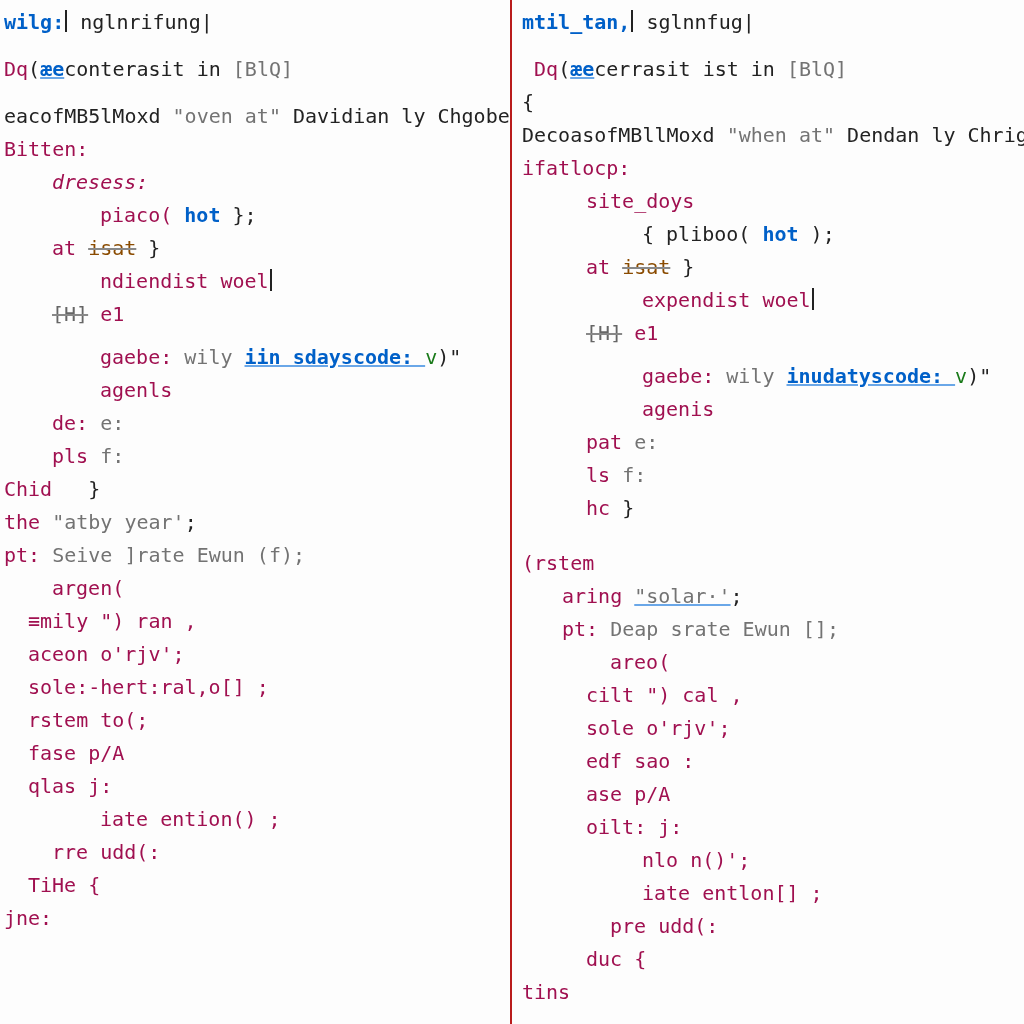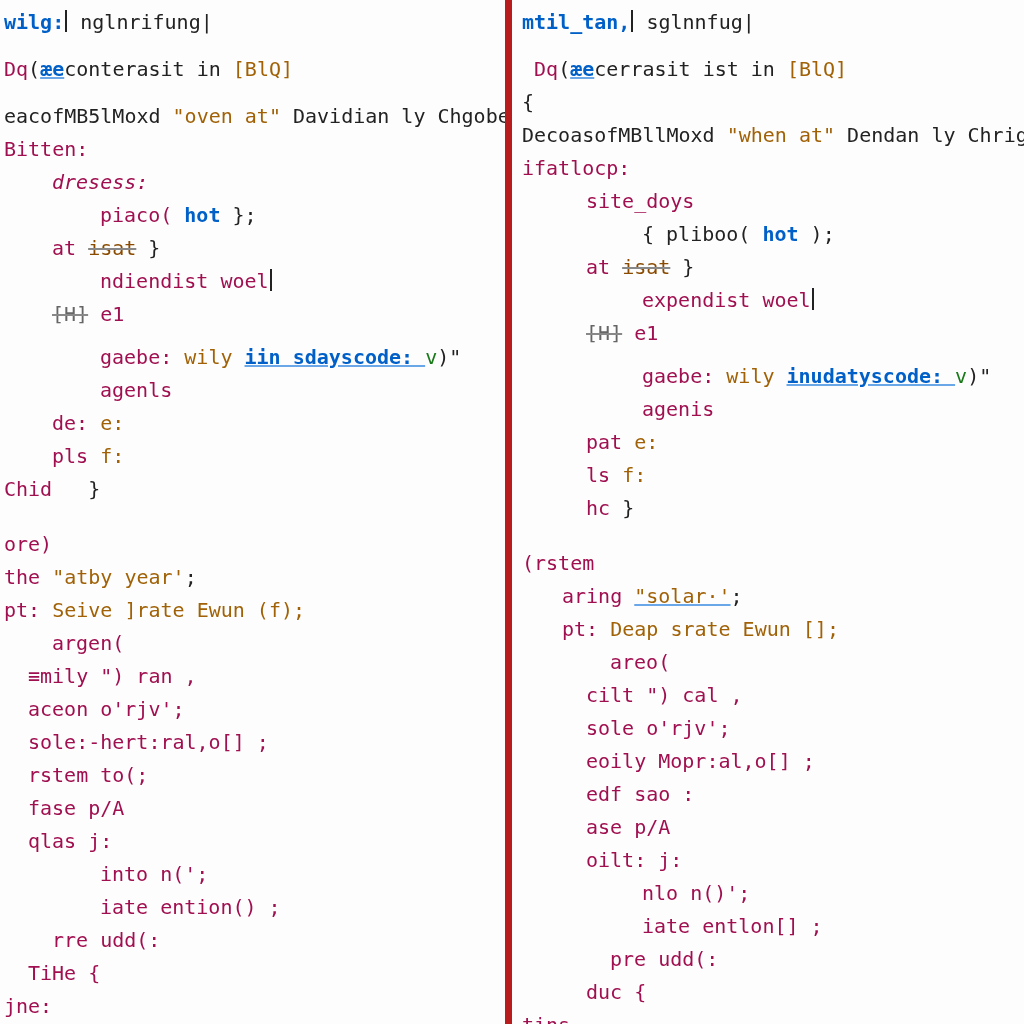--- a/index.html
+++ b/index.html
@@ -13,26 +13,26 @@
     overflow: hidden;
     display: flex;
   }
   .pane {
     width: 50%;
     height: 100%;
     padding: 6px 4px 4px 4px;
     overflow: hidden;
     position: relative;
   }
-  .pane-left  { border-right: 7px solid #b91c1c; }
+  .pane-left  { border-right: 2px solid #b91c1c; }
   .pane-right { padding-left: 10px; }
   .line { white-space: pre; }
   .kw   { color: #0060c8; font-weight: 600; }      
   .fn   { color: #a01050; }                        
-  .nm   { color: #a16207; }                        
+  .nm   { color: #737373; }                        
   .br   { color: #8a4b00; }                        
   .num  { color: #1a7a1a; }                        
   .pl   { color: #222; }                           
   .dim  { color: #666; }
   .ul   { text-decoration: underline; text-decoration-color: #6aa7e8; }
   .st   { text-decoration: line-through; text-decoration-color: #888; }
   .cursor {
     display: inline-block;
     width: 0;
     border-left: 2px solid #222;
@@ -62,31 +62,29 @@
   <div class="line" style="padding-left:48px;"><span class="dim st">[H]</span><span class="pl"> </span><span class="fn">e1</span></div>
 
   <div class="line" style="padding-left:96px; margin-top:10px;"><span class="fn">gaebe: </span><span class="nm">wily </span><span class="kw ul">iin sdayscode: </span><span class="num">v</span><span class="pl">)"</span></div>
   <div class="line" style="padding-left:96px;"><span class="fn">agenls</span></div>
 
   <div class="line" style="padding-left:48px;"><span class="fn">de: </span><span class="nm">e:</span></div>
   <div class="line" style="padding-left:48px;"><span class="fn">pls </span><span class="nm">f:</span></div>
 
   <div class="line"><span class="fn">Chid</span><span class="pl">   }</span></div>
 
-  <div class="line" style="margin-top:22px;"><span class="fn">ore)</span></div>
   <div class="line"><span class="fn">the </span><span class="nm">"atby year'</span><span class="pl">;</span></div>
   <div class="line"><span class="fn">pt: </span><span class="nm">Seive ]rate Ewun (f);</span></div>
   <div class="line" style="padding-left:48px;"><span class="fn">argen(</span></div>
   <div class="line" style="padding-left:24px;"><span class="fn">≡mily ") ran ,</span></div>
   <div class="line" style="padding-left:24px;"><span class="fn">aceon o'rjv';</span></div>
   <div class="line" style="padding-left:24px;"><span class="fn">sole:-hert:ral,o[] ;</span></div>
   <div class="line" style="padding-left:24px;"><span class="fn">rstem to(;</span></div>
   <div class="line" style="padding-left:24px;"><span class="fn">fase p/A</span></div>
   <div class="line" style="padding-left:24px;"><span class="fn">qlas j:</span></div>
-  <div class="line" style="padding-left:96px;"><span class="fn">into n(';</span></div>
   <div class="line" style="padding-left:96px;"><span class="fn">iate ention() ;</span></div>
   <div class="line" style="padding-left:48px;"><span class="fn">rre udd(:</span></div>
   <div class="line" style="padding-left:24px;"><span class="fn">TiHe {</span></div>
   <div class="line"><span class="fn">jne:</span></div>
 </div>
 
 <div class="pane pane-right">
   <div class="line"><span class="kw">mtil_tan,</span><span class="pl cursor"></span><span class="pl"> sglnnfug|</span></div>
 
   <div class="line" style="margin-top:14px;"> <span class="fn">Dq</span><span class="pl">(</span><span class="kw ul">æe</span><span class="pl">cerrasit ist in </span><span class="nm">[BlQ]</span></div>
@@ -112,21 +110,20 @@
   <div class="line" style="padding-left:64px;"><span class="fn">ls </span><span class="nm">f:</span></div>
 
   <div class="line" style="padding-left:64px;"><span class="fn">hc</span><span class="pl"> }</span></div>
 
   <div class="line" style="margin-top:22px;"><span class="fn">(rstem</span></div>
   <div class="line" style="padding-left:40px;"><span class="fn">aring </span><span class="nm ul">"solar·'</span><span class="pl">;</span></div>
   <div class="line" style="padding-left:40px;"><span class="fn">pt: </span><span class="nm">Deap srate Ewun [];</span></div>
   <div class="line" style="padding-left:88px;"><span class="fn">areo(</span></div>
   <div class="line" style="padding-left:64px;"><span class="fn">cilt ") cal ,</span></div>
   <div class="line" style="padding-left:64px;"><span class="fn">sole o'rjv';</span></div>
-  <div class="line" style="padding-left:64px;"><span class="fn">eoily Mopr:al,o[] ;</span></div>
   <div class="line" style="padding-left:64px;"><span class="fn">edf sao :</span></div>
   <div class="line" style="padding-left:64px;"><span class="fn">ase p/A</span></div>
   <div class="line" style="padding-left:64px;"><span class="fn">oilt: j:</span></div>
   <div class="line" style="padding-left:120px;"><span class="fn">nlo n()';</span></div>
   <div class="line" style="padding-left:120px;"><span class="fn">iate entlon[] ;</span></div>
   <div class="line" style="padding-left:88px;"><span class="fn">pre udd(:</span></div>
   <div class="line" style="padding-left:64px;"><span class="fn">duc {</span></div>
   <div class="line"><span class="fn">tins</span></div>
 </div>
 

